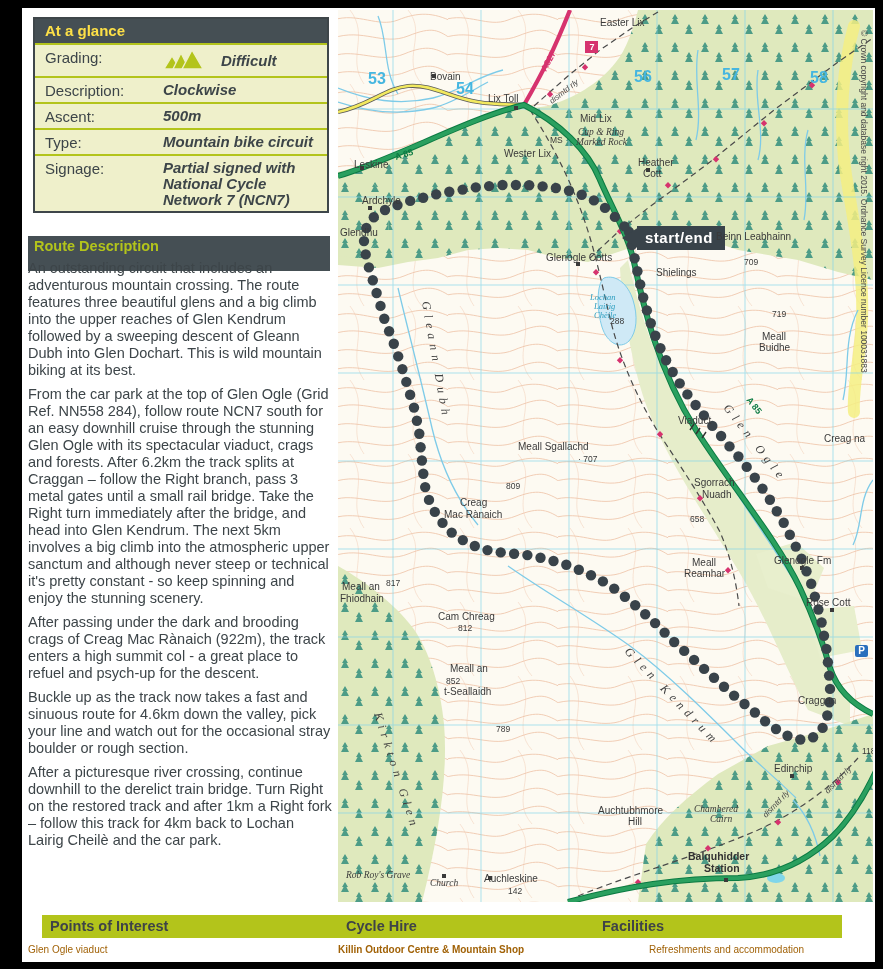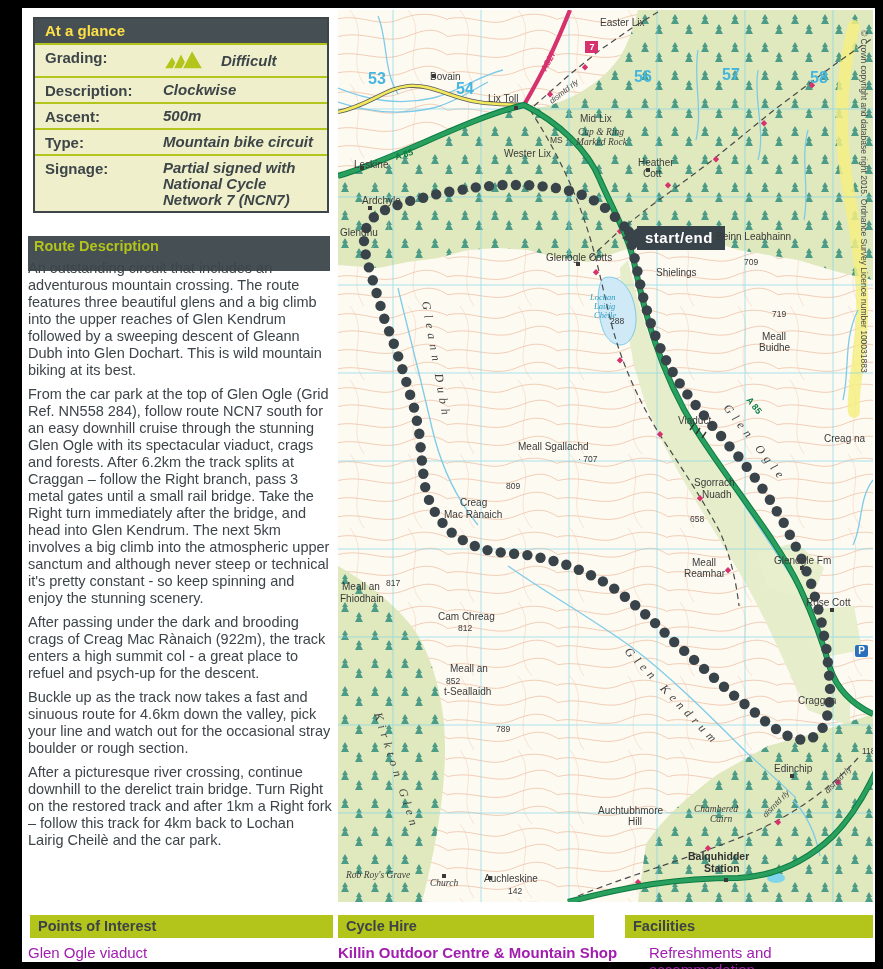--- a/index.html
+++ b/index.html
@@ -4,30 +4,30 @@
 <style>
   html,body{margin:0;padding:0;background:#000;}
   body{width:883px;height:969px;position:relative;font-family:"Liberation Sans",sans-serif;overflow:hidden;}
   .content{position:absolute;left:22px;top:8px;width:853px;height:954px;background:#ffffff;}
 
   
   .glance{position:absolute;left:11px;top:9px;width:296px;background:#eff0cb;border:2px solid #3e464a;box-sizing:border-box;}
   .glance-header{background:#454f54;color:#fde047;font-weight:bold;font-size:15px;padding:3px 0 4px 10px;}
   .glance-row{display:flex;border-top:2px solid #b3c41b;padding:4px 0 3px 0;align-items:flex-start;}
   .glance-row:first-of-type{border-top:none;}
-  .glance-label{width:128px;flex:none;font-weight:bold;color:#3d4549;font-size:15px;padding-left:10px;box-sizing:border-box;}
+  .glance-label{width:128px;flex:none;font-weight:normal;color:#3d4549;font-size:15px;padding-left:10px;box-sizing:border-box;}
   .glance-value{font-weight:bold;font-style:italic;color:#3d4549;font-size:15px;line-height:16px;padding-right:6px;}
   .grading-val{display:flex;align-items:center;gap:16px;}
   .rd-bar{position:absolute;left:6px;top:228px;width:302px;background:#454f54;color:#b3c41b;font-weight:bold;font-size:14.5px;padding:2px 0 17px 6px;box-sizing:border-box;}
   .rd-text{position:absolute;left:6px;top:252px;width:304px;color:#3d4549;font-size:14.5px;line-height:17px;}
   .rd-text p{margin:0 0 7px 0;}
 
   
   .foot-bar{position:absolute;background:#b3c41b;color:#3e4347;font-weight:bold;font-size:14.5px;padding:3px 0 4px 8px;box-sizing:border-box;top:907px;}
-  .foot-text{position:absolute;top:936px;color:#a21caf;font-size:15px;}
+  .foot-text{position:absolute;top:936px;color:#a16207;font-size:10px;}
   .ft-bold{font-weight:bold;text-align:center;}
 
   
   .map{position:absolute;left:316px;top:2px;width:535px;height:892px;}
   svg text{user-select:none;}
   .grid-line{stroke:#7fd3ea;stroke-width:1;opacity:.65;fill:none;}
   .stream{stroke:#7ecbe8;stroke-width:1.3;fill:none;}
   .lake{fill:#cfe9f6;stroke:#7ecbe8;stroke-width:1;}
   .forest-base{fill:#dfe9bd;}
   .forest-trees{fill:url(#trees);}
@@ -399,22 +399,22 @@
           <text x="408" y="390" class="ml-ra85" transform="rotate(52 408 390)">A 85</text>
           <text x="208" y="62" class="ml-ra827" transform="rotate(-62 208 62)">A827</text>
           <text x="254" y="40" class="ml-ncn">7</text>
           <text x="523.5" y="644" class="ml-prk">P</text>
         </g>
 
     <text class="copyright" x="523" y="20" transform="rotate(90 523 20)">© Crown copyright and database right 2015. Ordnance Survey Licence number 100031883</text>
   </svg>
   </div>
 
-  <div class="foot-bar" style="left:8px;width:303px;">Points of Interest</div>
+  <div class="foot-bar" style="left:20px;width:303px;">Points of Interest</div>
   <div class="foot-text" style="left:6px;">Glen Ogle viaduct</div>
 
   <div class="foot-bar" style="left:316px;width:256px;padding-left:8px;">Cycle Hire</div>
   <div class="foot-text ft-bold" style="left:316px;">Killin Outdoor Centre &amp; Mountain Shop</div>
 
-  <div class="foot-bar" style="left:603px;width:248px;">Facilities</div>
+  <div class="foot-bar" style="left:572px;width:248px;">Facilities</div>
   <div class="foot-text" style="left:603px;margin-left:24px;">Refreshments and accommodation</div>
 
 </div>
 
 </body></html>

